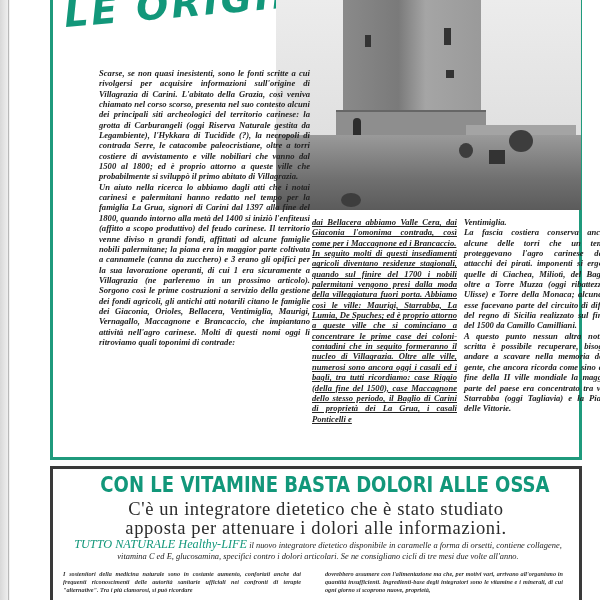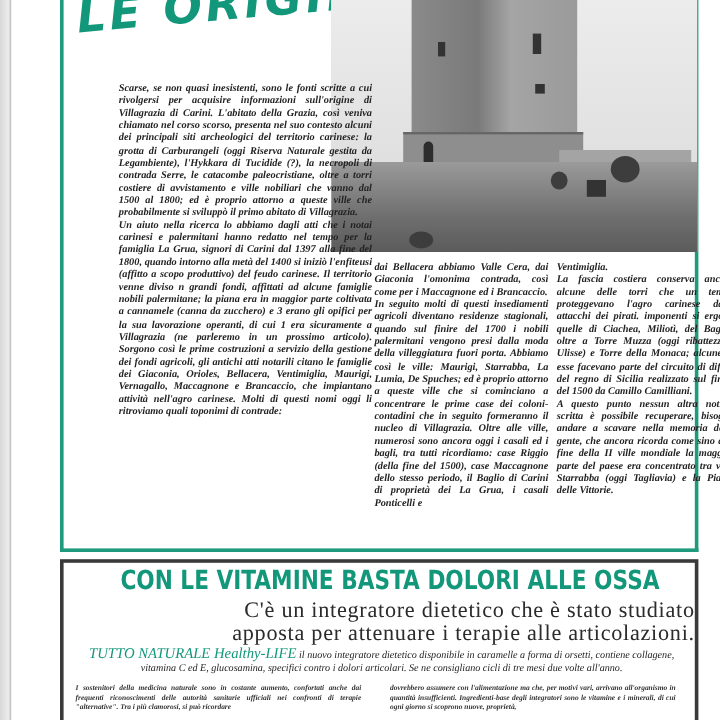--- a/index.html
+++ b/index.html
@@ -53,35 +53,35 @@
     background: #a4a4a4;
   }
   .photo .bush { position:absolute; background:#3d3d3d; border-radius:50%; }
 
   .col {
     position: absolute; font-style: italic; font-weight: bold;
     font-size: 8.6px; line-height: 10.35px; text-align: justify; color: #222; margin-left: 36px;
   }
   .col p { margin: 0; }
   .col1 { left: 63px; top: 68px; width: 211px; }
-  .col2 { left: 276px; top: 217px; width: 145px; }
+  .col2 { left: 276px; top: 217px; width: 145px; text-decoration: underline; }
   .col3 { left: 428px; top: 217px; width: 148px; }
 
   
   .ad-box {
     position: absolute; left: 50px; top: 466px; width: 532px; height: 150px;
     border: 3px solid #3a3a3a; box-sizing: border-box; background: #fff;
   }
   .ad-headline {
     position: absolute; left: 0; top: 3px; width: 100%; text-align: center;
     font-family: "DejaVu Sans", sans-serif; font-weight: bold; font-size: 22px;
     color: #12977a; transform: scaleX(0.82); letter-spacing: 0px; white-space: nowrap;
   }
   .ad-sub {
-    position: absolute; left: 0; top: 31px; width: 100%; text-align: right;
+    position: absolute; left: 0; top: 31px; width: 100%; text-align: center;
     font-family: "Liberation Serif", serif; font-size: 18.5px; line-height: 19px; color: #2b2b2b;
     letter-spacing: 0.6px;
   }
   .ad-intro {
     position: absolute; left: 10px; top: 70px; width: 510px; text-align: center;
     font-family: "Liberation Serif", serif; font-style: italic; font-size: 8.6px; line-height: 11px; color: #222;
     transform: scaleX(0.98);
   }
   .ad-brand { color: #12977a; font-size: 12.5px; font-weight: normal; }
   .ad-cols {
@@ -132,21 +132,21 @@
 <div class="col col3">
   <p>Ventimiglia.</p>
   <p>La fascia costiera conserva ancora alcune delle torri che un tempo proteggevano l'agro carinese dagli attacchi dei pirati. imponenti si ergono quelle di Ciachea, Miliotì, del Baglio, oltre a Torre Muzza (oggi ribattezzata Ulisse) e Torre della Monaca; alcune di esse facevano parte del circuito di difesa del regno di Sicilia realizzato sul finire del 1500 da Camillo Camilliani.</p>
   <p>A questo punto nessun altra notizia scritta è possibile recuperare, bisogna andare a scavare nella memoria della gente, che ancora ricorda come sino alla fine della II ville mondiale la maggior parte del paese era concentrato tra villa Starrabba (oggi Tagliavia) e la Piazza delle Vittorie.</p>
 </div>
 
 <div class="ad-box">
   <div class="ad-headline">CON LE VITAMINE BASTA DOLORI ALLE OSSA</div>
   <div class="ad-sub">
     <div>C'è un integratore dietetico che è stato studiato</div>
-    <div>apposta per attenuare i terapie alle articolazioni.</div>
+    <div>apposta per attenuare i dolori alle informazioni.</div>
   </div>
   <div class="ad-intro">
     <span class="ad-brand">TUTTO NATURALE  Healthy-LIFE</span><span> il nuovo integratore dietetico disponibile in caramelle a forma di orsetti, contiene collagene, vitamina C ed E, glucosamina, specifici contro i dolori articolari. Se ne consigliano cicli di tre mesi due volte all'anno.</span>
   </div>
   <div class="ad-cols">
     <div class="ad-col a">
       <p>I sostenitori della medicina naturale sono in costante aumento, confortati anche dai frequenti riconoscimenti delle autorità sanitarie ufficiali nei confronti di terapie "alternative". Tra i più clamorosi, si può ricordare</p>
     </div>
     <div class="ad-col b">
       <p>dovrebbero assumere con l'alimentazione ma che, per motivi vari, arrivano all'organismo in quantità insufficienti. Ingredienti-base degli integratori sono le vitamine e i minerali, di cui ogni giorno si scoprono nuove, proprietà,</p>

